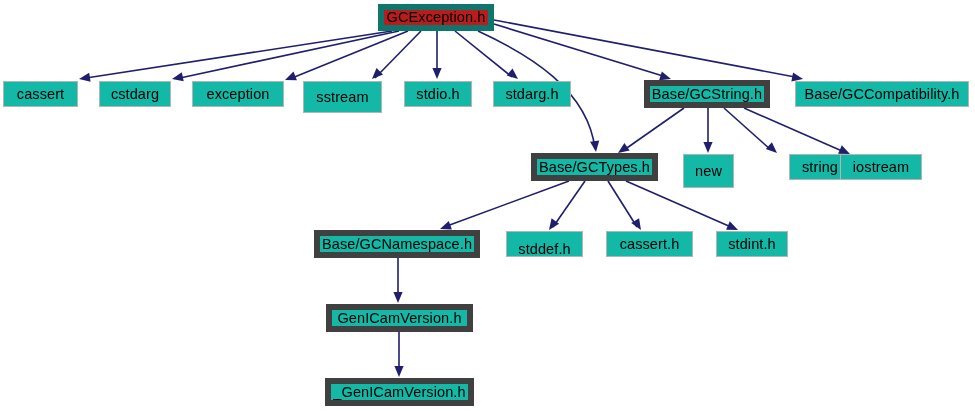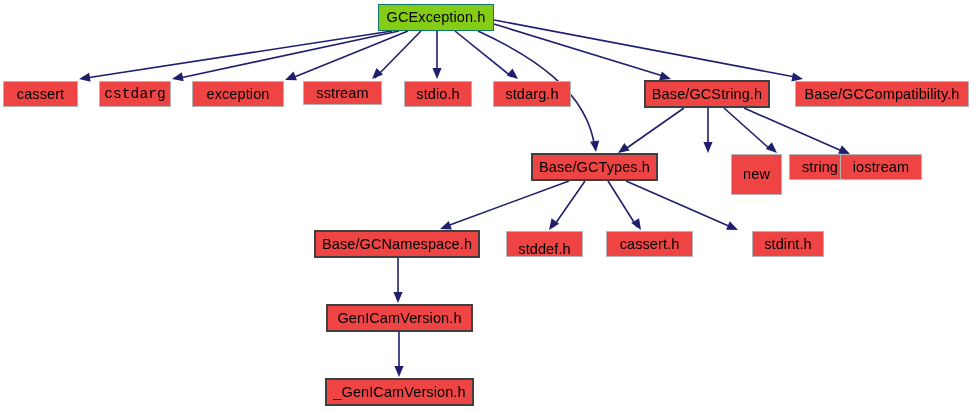--- a/index.html
+++ b/index.html
@@ -26,30 +26,30 @@
   .node {
     position: absolute;
     box-sizing: border-box;
     display: flex;
     align-items: center;
     justify-content: center;
     white-space: nowrap;
     font-size: 14.5px;
     line-height: 1;
     color: #000000;
-    background: #ef4444;
+    background: #14b8a6;
     border: 1px solid #b4b4b4;
     letter-spacing: 0.1px;
   }
   .node.thick {
-    border: 2px solid #404040;
+    border: 6px solid #404040;
   }
   .node.root {
-    background: #84cc16;
-    border: 1px solid #0f766e;
+    background: #b91c1c;
+    border: 6px solid #0f766e;
   }
 </style>
 </head>
 <body>
 
 <div id="graph">
   <svg id="edge-layer" viewBox="0 0 975 411" width="975" height="411" xmlns="http://www.w3.org/2000/svg">
       <path d="M 392 31 L 86 78" fill="none" stroke="#1f1f6e" stroke-width="1.6"></path>
       <polygon points="0,0 -11,-4.6 -11,4.6" fill="#1f1f6e" transform="translate(79,79) rotate(171)"></polygon>
       <path d="M 399 31 L 180 78" fill="none" stroke="#1f1f6e" stroke-width="1.6"></path>
@@ -89,63 +89,63 @@
       <path d="M 399 332 L 399 374" fill="none" stroke="#1f1f6e" stroke-width="1.6"></path>
       <polygon points="0,0 -11,-4.6 -11,4.6" fill="#1f1f6e" transform="translate(399,377) rotate(90)"></polygon>
     </svg>
   <div id="node-layer">
       <div class="node root" style="left: 378px; top: 4px; width: 116px; height: 27px;">
         <span>GCException.h</span>
       </div>
       <div class="node " style="left: 3px; top: 81px; width: 75px; height: 26px;">
         <span>cassert</span>
       </div>
-      <div class="node " style="left: 99px; top: 81px; width: 72px; height: 26px; font-family: Liberation Mono, monospace;">
+      <div class="node " style="left: 99px; top: 81px; width: 72px; height: 26px;">
         <span>cstdarg</span>
       </div>
       <div class="node " style="left: 192px; top: 81px; width: 92px; height: 26px;">
         <span>exception</span>
       </div>
-      <div class="node " style="left: 303px; top: 81px; width: 79px; height: 24px;">
+      <div class="node " style="left: 303px; top: 81px; width: 79px; height: 32px;">
         <span>sstream</span>
       </div>
       <div class="node " style="left: 404px; top: 81px; width: 68px; height: 26px;">
         <span>stdio.h</span>
       </div>
       <div class="node " style="left: 493px; top: 81px; width: 78px; height: 26px;">
         <span>stdarg.h</span>
       </div>
       <div class="node thick" style="left: 644px; top: 80px; width: 126px; height: 28px;">
         <span>Base/GCString.h</span>
       </div>
       <div class="node " style="left: 795px; top: 81px; width: 174px; height: 26px;">
         <span>Base/GCCompatibility.h</span>
       </div>
       <div class="node thick" style="left: 531px; top: 153px; width: 127px; height: 28px;">
         <span>Base/GCTypes.h</span>
       </div>
-      <div class="node " style="left: 683px; top: 154px; width: 51px; height: 41px; margin-left: 48px;">
+      <div class="node " style="left: 683px; top: 154px; width: 51px; height: 34px;">
         <span>new</span>
       </div>
       <div class="node " style="left: 757px; top: 154px; width: 62px; height: 26px; margin-left: 32px;">
         <span>string</span>
       </div>
       <div class="node " style="left: 840px; top: 154px; width: 82px; height: 26px;">
         <span>iostream</span>
       </div>
       <div class="node thick" style="left: 314px; top: 230px; width: 166px; height: 28px;">
         <span>Base/GCNamespace.h</span>
       </div>
       <div class="node " style="left: 506px; top: 231px; width: 77px; height: 26px; align-items: flex-end;">
         <span>stddef.h</span>
       </div>
       <div class="node " style="left: 606px; top: 231px; width: 87px; height: 26px;">
         <span>cassert.h</span>
       </div>
-      <div class="node " style="left: 716px; top: 231px; width: 72px; height: 26px; margin-left: 36px;">
+      <div class="node " style="left: 716px; top: 231px; width: 72px; height: 26px;">
         <span>stdint.h</span>
       </div>
       <div class="node thick" style="left: 326px; top: 304px; width: 147px; height: 28px;">
         <span>GenICamVersion.h</span>
       </div>
       <div class="node thick" style="left: 325px; top: 378px; width: 149px; height: 28px;">
         <span>_GenICamVersion.h</span>
       </div>
     </div>
 </div>

